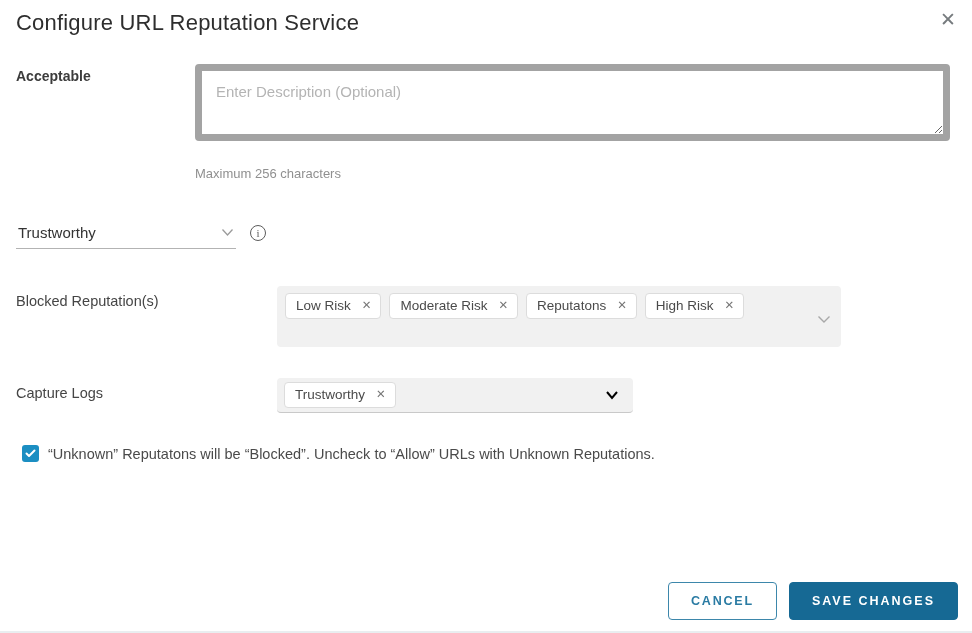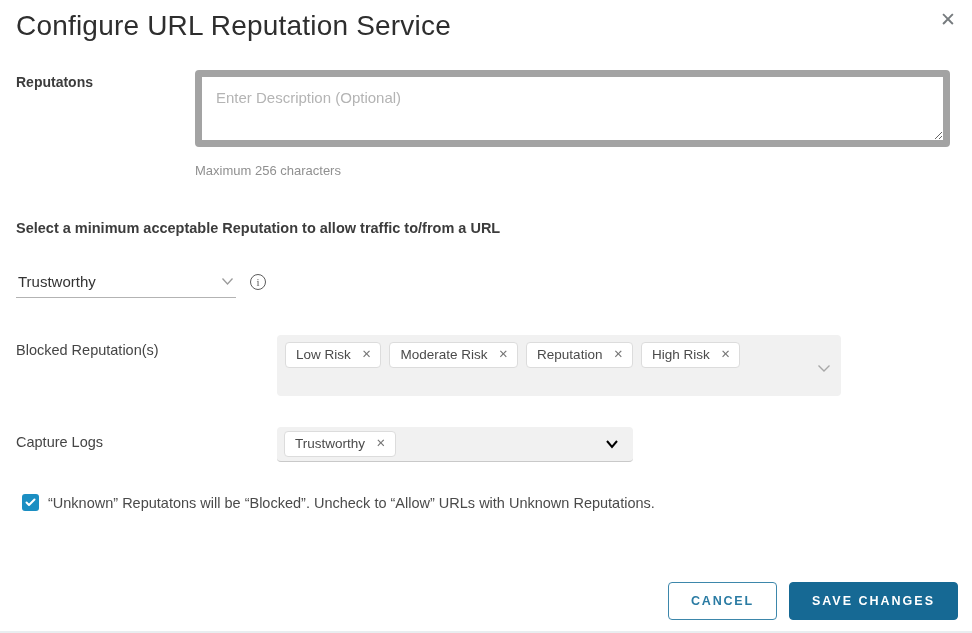--- a/index.html
+++ b/index.html
@@ -9,21 +9,21 @@
     background: #ffffff;
     color: #454545;
     position: relative;
     border-bottom: 2px solid #e9eef0;
     overflow: hidden;
   }
   .dialog { width: 100%; height: 100%; display: flex; flex-direction: column; }
 
   
   .header { position: relative; padding: 10px 16px 0 16px; margin-bottom: 28px; }
-  .title { font-size: 28px; font-weight: 300; color: #2e2e2e; letter-spacing: 0.2px; }
+  .title { font-size: 22px; font-weight: 300; color: #2e2e2e; letter-spacing: 0.2px; }
   .close-btn {
     position: absolute; top: 8px; right: 14px;
     background: none; border: none; cursor: pointer;
     font-size: 19px; color: #767b7e; font-weight: 300; line-height: 1;
     padding: 2px;
   }
 
   
   .row { display: flex; padding: 0 16px; align-items: flex-start; }
   .label-narrow { width: 179px; flex: 0 0 179px; padding-top: 3px; }
@@ -44,21 +44,21 @@
   
   .row-desc { margin-bottom: 42px; }
   .desc-wrap { flex: 1; }
   .desc-textarea {
     width: 755px; height: 77px; resize: both;
     border: 7px solid #a3a3a3; border-radius: 4px;
     font-family: "Liberation Sans", sans-serif;
     font-size: 15px; color: #333; padding: 12px 14px; outline: none;
   }
   .desc-textarea::placeholder { color: #b4b4b4; opacity: 1; }
-  .helper-text { font-size: 13px; color: #909090; margin-top: 12px; }
+  .helper-text { font-size: 13px; color: #909090; margin-top: 21px; }
 
   
   .section-heading {
     padding: 0 16px; font-size: 14.5px; font-weight: bold; color: #3c3c3c;
     margin-bottom: 36px;
   }
 
   
   .row-minrep { margin-bottom: 37px; }
   .select-underline {
@@ -131,29 +131,28 @@
 <div class="dialog">
 
   <div class="header">
     <h1 class="title">Configure URL Reputation Service</h1>
     <button class="close-btn">✕</button>
   </div>
 
 
   <div class="row row-desc">
     <div class="label-narrow">
-      <span class="field-label semibold">Reputatons</span>
+      <span class="field-label semibold">Acceptable</span>
     </div>
     <div class="desc-wrap">
       <textarea class="desc-textarea" placeholder="Enter Description (Optional)" style=""></textarea>
       <div class="helper-text">Maximum 256 characters</div>
     </div>
   </div>
 
-  <div class="section-heading">Select a minimum acceptable Reputation to allow traffic to/from a URL</div>
 
   <div class="row row-minrep">
     <div class="select-underline">
       <span class="value">Trustworthy</span>
       <span>
         <svg width="13" height="9" viewBox="0 0 13 9">
             <polyline points="1.5,1.5 6.5,7 11.5,1.5" fill="none" stroke="#9b9b9b" stroke-width="1.3"></polyline>
           </svg>
       </span>
     </div>
@@ -171,21 +170,21 @@
             <span class="chip-label">Low Risk</span>
             <span class="chip-close">✕</span>
           </span>
 
           <span class="chip">
             <span class="chip-label">Moderate Risk</span>
             <span class="chip-close">✕</span>
           </span>
 
           <span class="chip">
-            <span class="chip-label">Reputation</span>
+            <span class="chip-label">Reputatons</span>
             <span class="chip-close">✕</span>
           </span>
 
           <span class="chip">
             <span class="chip-label">High Risk</span>
             <span class="chip-close">✕</span>
           </span>
         </div>
       <span class="chev-abs">
         <svg width="14" height="9" viewBox="0 0 14 9">

